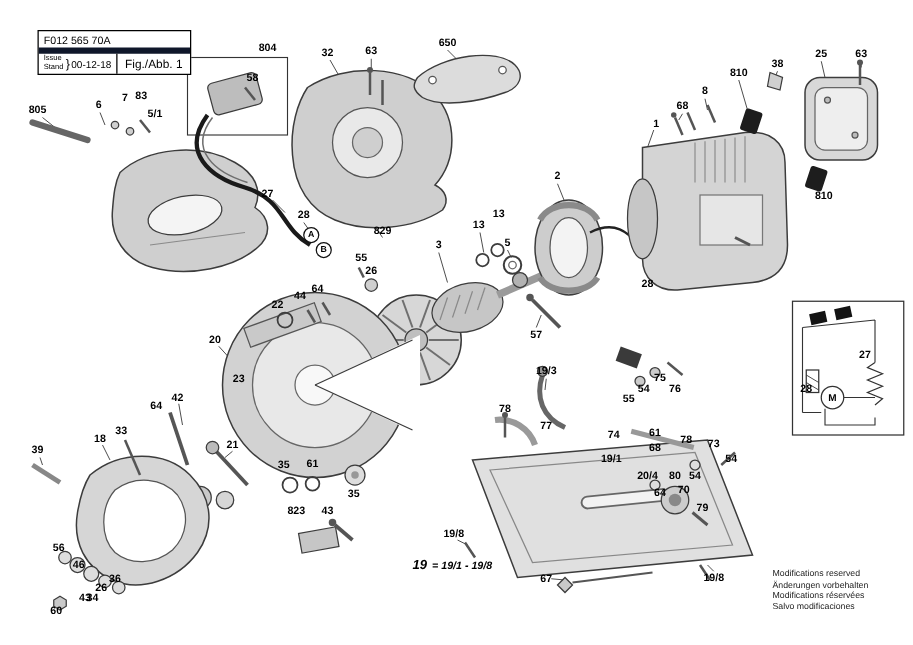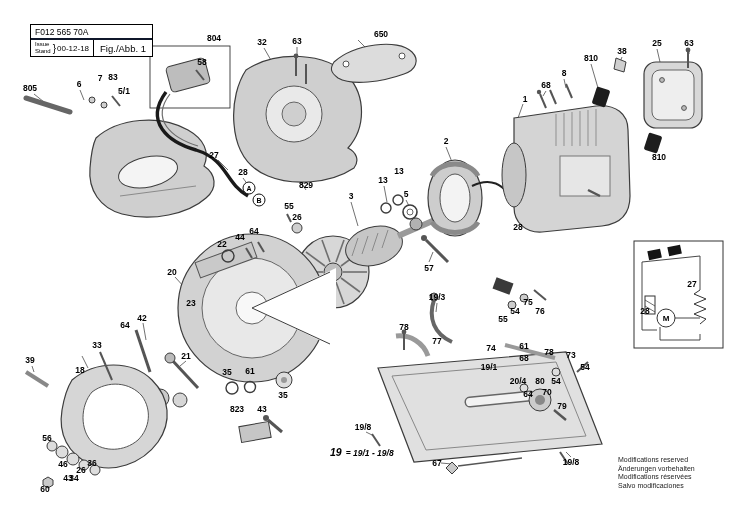--- a/index.html
+++ b/index.html
@@ -2,21 +2,21 @@
 <html><head>
 <meta charset="utf-8">
 <style>
   html,body{margin:0;padding:0;background:#fff;}
   .stage{position:relative;width:730px;height:516px;background:#ffffff;overflow:hidden;
          font-family:"Liberation Sans",sans-serif;color:#000;}
   svg{position:absolute;left:0;top:0;}
 
   
   .title-block{position:absolute;left:30px;top:24px;border:1px solid #000;background:#fff;display:inline-block;}
-  .tb-row1{font-size:8.5px;padding:2px 5px 1px 4px;border-bottom:2px solid #0f172a;white-space:nowrap;}
+  .tb-row1{font-size:8.5px;padding:2px 5px 1px 4px;border-bottom:5px solid #0f172a;white-space:nowrap;}
   .tb-row2{display:flex;align-items:stretch;}
   .tb-issue{display:flex;flex-direction:column;justify-content:center;font-size:6px;line-height:7px;padding:1px 1px 1px 4px;}
   .tb-brace{font-size:10px;align-self:center;padding:0 1px;}
   .tb-date{font-size:8px;align-self:center;padding-right:4px;white-space:nowrap;}
   .tb-fig{border-left:1px solid #000;font-weight:normal;font-size:9.5px;display:flex;align-items:center;padding:2px 6px;white-space:nowrap;}
 
   
   .callout{position:absolute;transform:translate(-50%,-50%);font-size:8.5px;font-weight:700;
            line-height:9px;white-space:nowrap;}
   .connector{position:absolute;transform:translate(-50%,-50%);width:11px;height:11px;border:1px solid #111;
@@ -290,21 +290,21 @@
   <div>
       <span class="callout" style="left: 30px; top: 88px;">805</span>
       <span class="callout" style="left: 79px; top: 84px;">6</span>
       <span class="callout" style="left: 100px; top: 78px;">7</span>
       <span class="callout" style="left: 113px; top: 77px;">83</span>
       <span class="callout" style="left: 124px; top: 91px;">5/1</span>
       <span class="callout" style="left: 202px; top: 62px;">58</span>
       <span class="callout" style="left: 214px; top: 38px;">804</span>
       <span class="callout" style="left: 262px; top: 42px; text-align: right;">32</span>
       <span class="callout" style="left: 297px; top: 41px;">63</span>
-      <span class="callout" style="left: 358px; top: 34px; margin-left: 23px;">650</span>
+      <span class="callout" style="left: 358px; top: 34px;">650</span>
       <span class="callout" style="left: 525px; top: 99px;">1</span>
       <span class="callout" style="left: 546px; top: 85px;">68</span>
       <span class="callout" style="left: 564px; top: 73px;">8</span>
       <span class="callout" style="left: 591px; top: 58px;">810</span>
       <span class="callout" style="left: 622px; top: 51px;">38</span>
       <span class="callout" style="left: 657px; top: 43px;">25</span>
       <span class="callout" style="left: 689px; top: 43px;">63</span>
       <span class="callout" style="left: 659px; top: 157px;">810</span>
       <span class="callout" style="left: 446px; top: 141px;">2</span>
       <span class="callout" style="left: 214px; top: 155px;">27</span>
@@ -319,30 +319,30 @@
       <span class="callout" style="left: 518px; top: 227px;">28</span>
       <span class="callout" style="left: 429px; top: 268px;">57</span>
       <span class="callout" style="left: 240px; top: 237px;">44</span>
       <span class="callout" style="left: 254px; top: 231px;">64</span>
       <span class="callout" style="left: 222px; top: 244px;">22</span>
       <span class="callout" style="left: 172px; top: 272px;">20</span>
       <span class="callout" style="left: 191px; top: 303px;">23</span>
       <span class="callout" style="left: 142px; top: 318px;">42</span>
       <span class="callout" style="left: 125px; top: 325px;">64</span>
       <span class="callout" style="left: 97px; top: 345px;">33</span>
-      <span class="callout" style="left: 80px; top: 370px;">18</span>
+      <span class="callout" style="left: 80px; top: 351px;">18</span>
       <span class="callout" style="left: 30px; top: 360px;">39</span>
       <span class="callout" style="left: 186px; top: 356px;">21</span>
       <span class="callout" style="left: 227px; top: 372px;">35</span>
       <span class="callout" style="left: 250px; top: 371px;">61</span>
       <span class="callout" style="left: 237px; top: 409px;">823</span>
       <span class="callout" style="left: 262px; top: 409px;">43</span>
       <span class="callout" style="left: 283px; top: 395px;">35</span>
       <span class="callout" style="left: 47px; top: 438px;">56</span>
-      <span class="callout" style="left: 63px; top: 464px;">46</span>
+      <span class="callout" style="left: 63px; top: 452px;">46</span>
       <span class="callout" style="left: 74px; top: 478px;">34</span>
       <span class="callout" style="left: 92px; top: 463px;">36</span>
       <span class="callout" style="left: 81px; top: 470px;">26</span>
       <span class="callout" style="left: 68px; top: 478px;">43</span>
       <span class="callout" style="left: 45px; top: 489px;">60</span>
       <span class="callout" style="left: 437px; top: 297px;">19/3</span>
       <span class="callout" style="left: 404px; top: 327px;">78</span>
       <span class="callout" style="left: 437px; top: 341px;">77</span>
       <span class="callout" style="left: 491px; top: 312px; margin-top: 36px;">74</span>
       <span class="callout" style="left: 503px; top: 319px;">55</span>

